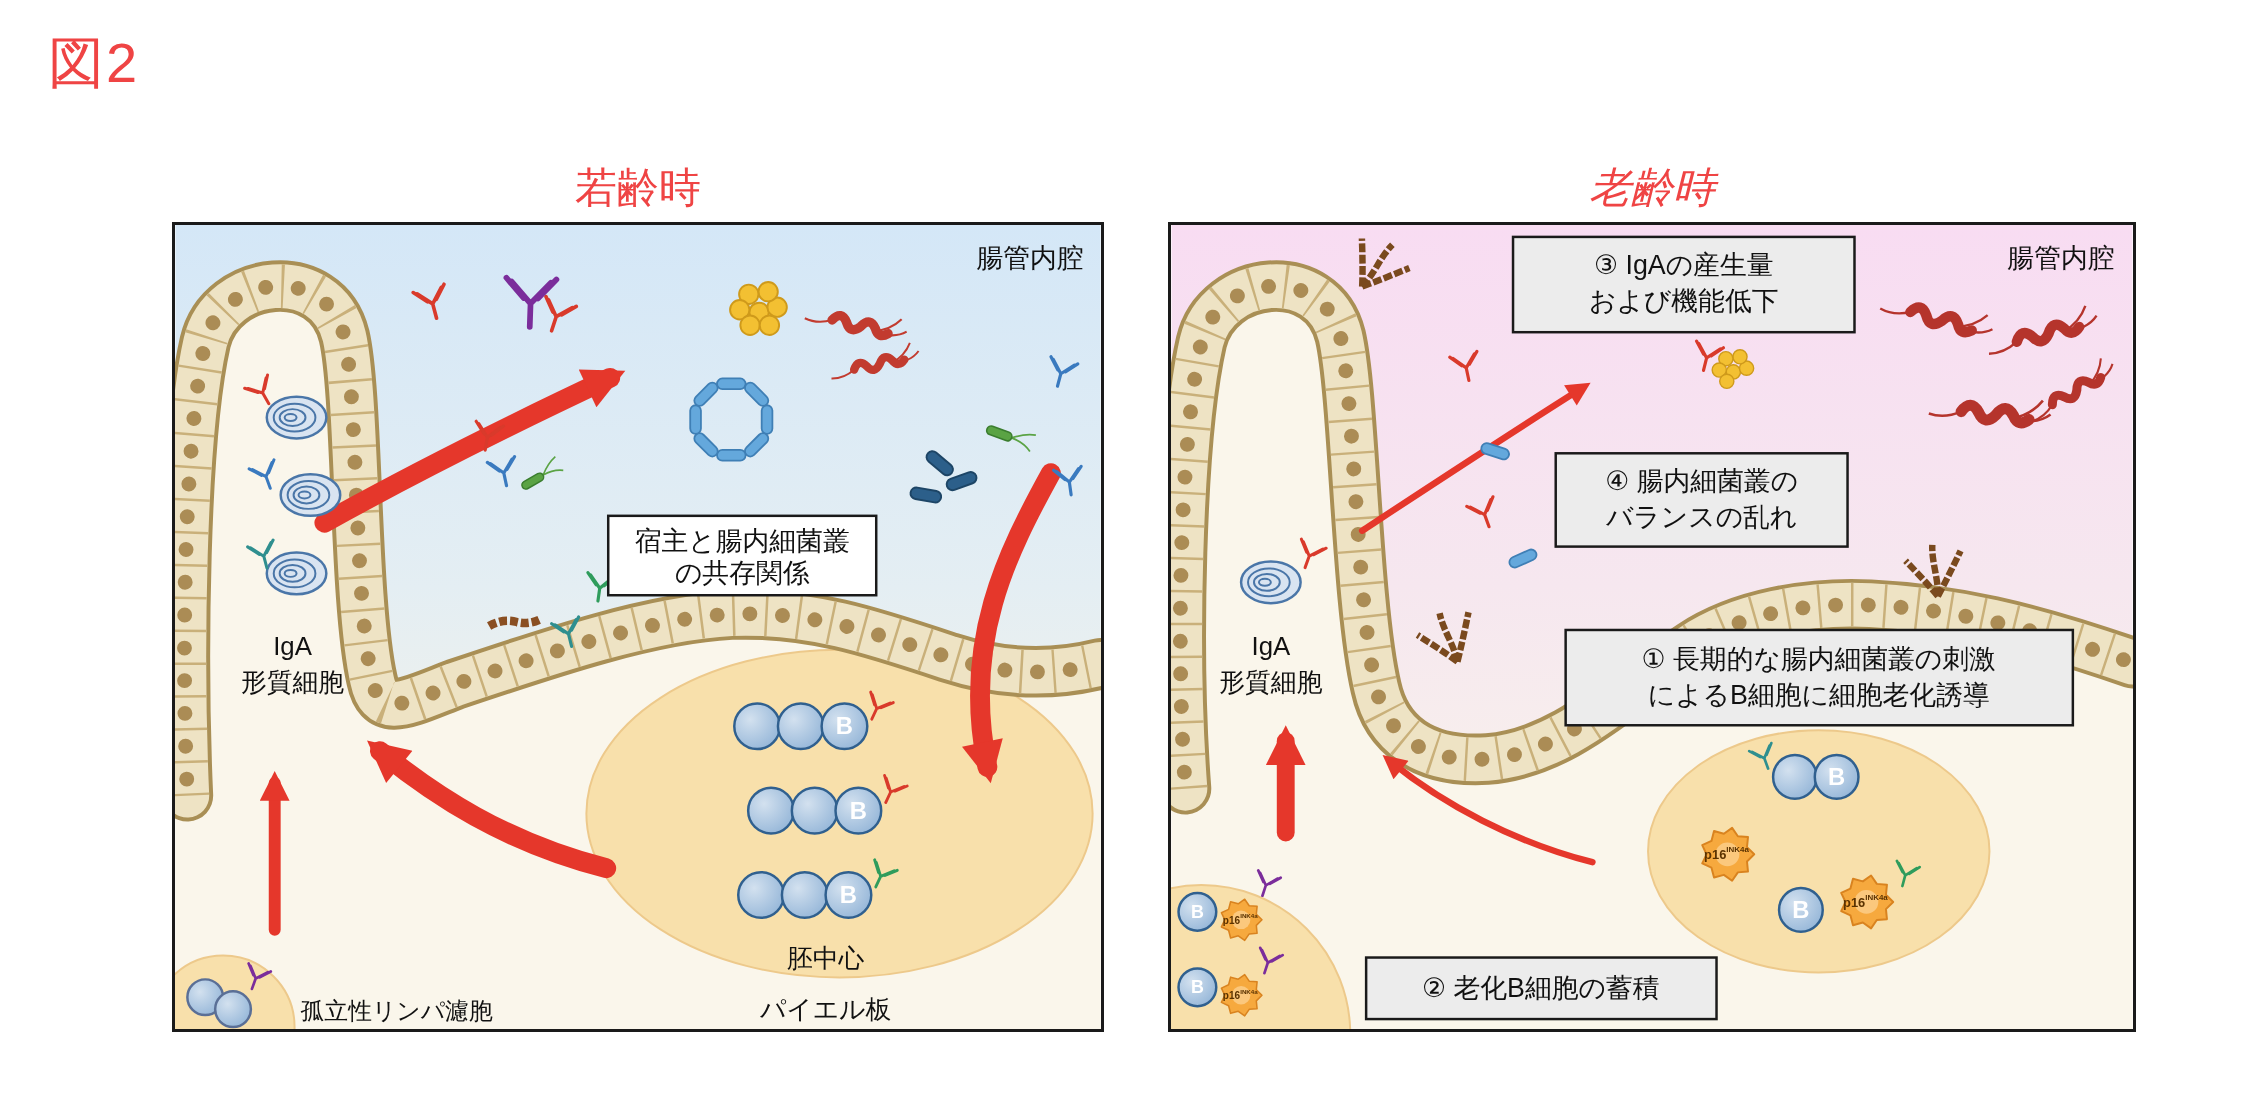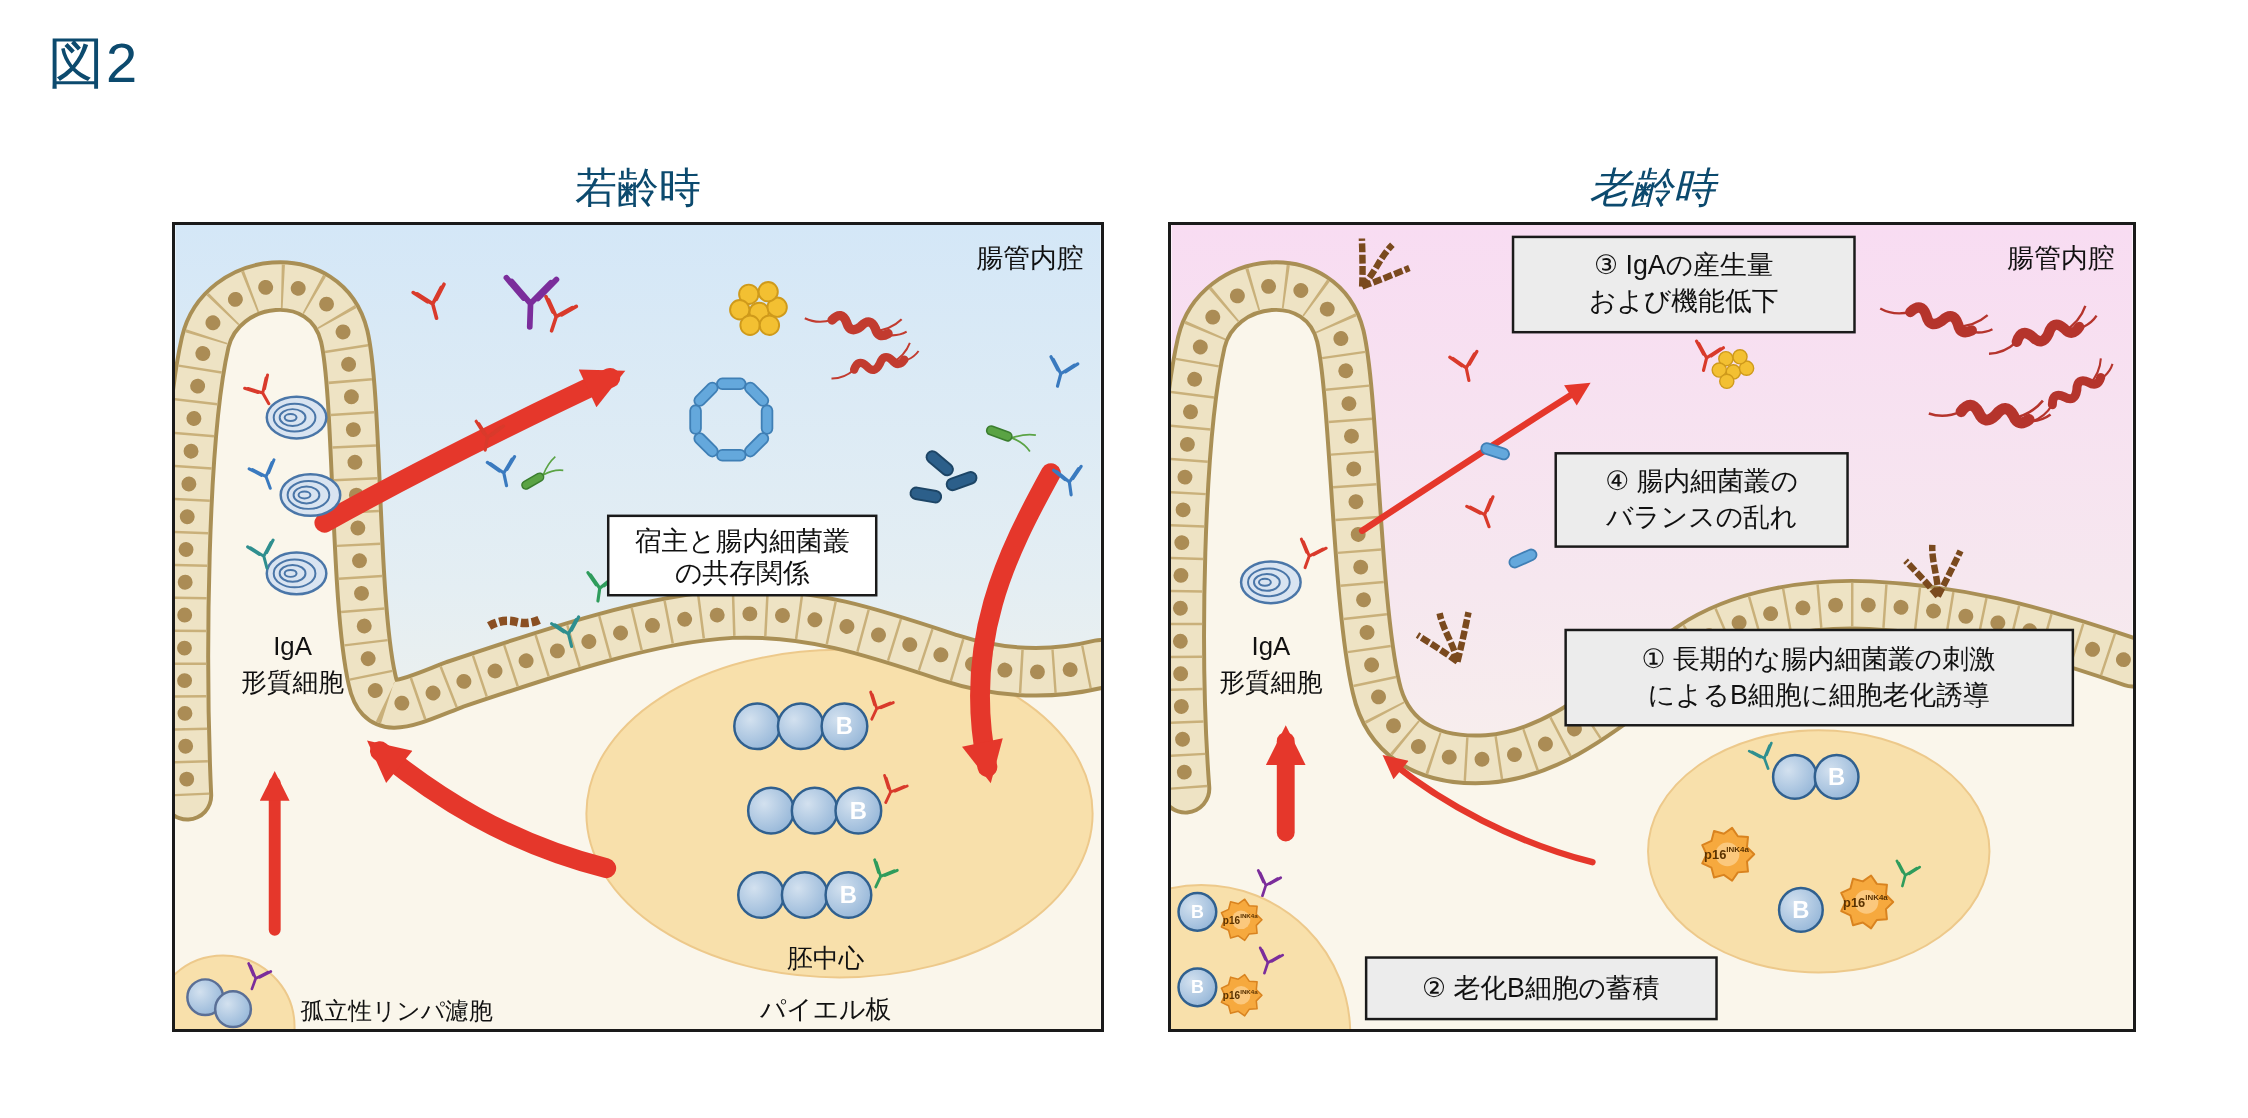--- a/index.html
+++ b/index.html
@@ -1,17 +1,17 @@
 <!DOCTYPE html>
 <html><head>
 <meta charset="utf-8">
 <style>
   html,body{margin:0;padding:0;background:#ffffff;}
   .page{position:relative;width:2216px;height:1118px;background:#ffffff;overflow:hidden;
-        font-family:"Liberation Sans","DejaVu Sans",sans-serif;color:#0c4a6e;}
+        font-family:"Liberation Sans","DejaVu Sans",sans-serif;color:#ef4444;}
   .fig-label{position:absolute;left:48px;top:26px;font-size:56px;letter-spacing:2px;}
   .panel-title{position:absolute;top:160px;font-size:42px;text-align:center;}
   .young-title{left:172px;width:932px;}
   .aged-title{left:1168px;width:968px;font-style:italic;}
   .panel{position:absolute;top:222px;border:3px solid #1a1a1a;box-sizing:border-box;background:#fff;}
   .young-panel{left:172px;width:932px;height:810px;}
   .aged-panel{left:1168px;width:968px;height:810px;}
   svg{display:block;}
   text{font-family:"Liberation Sans","DejaVu Sans",sans-serif;}
   .lbl{font-size:26px;fill:#111;text-anchor:middle;}

